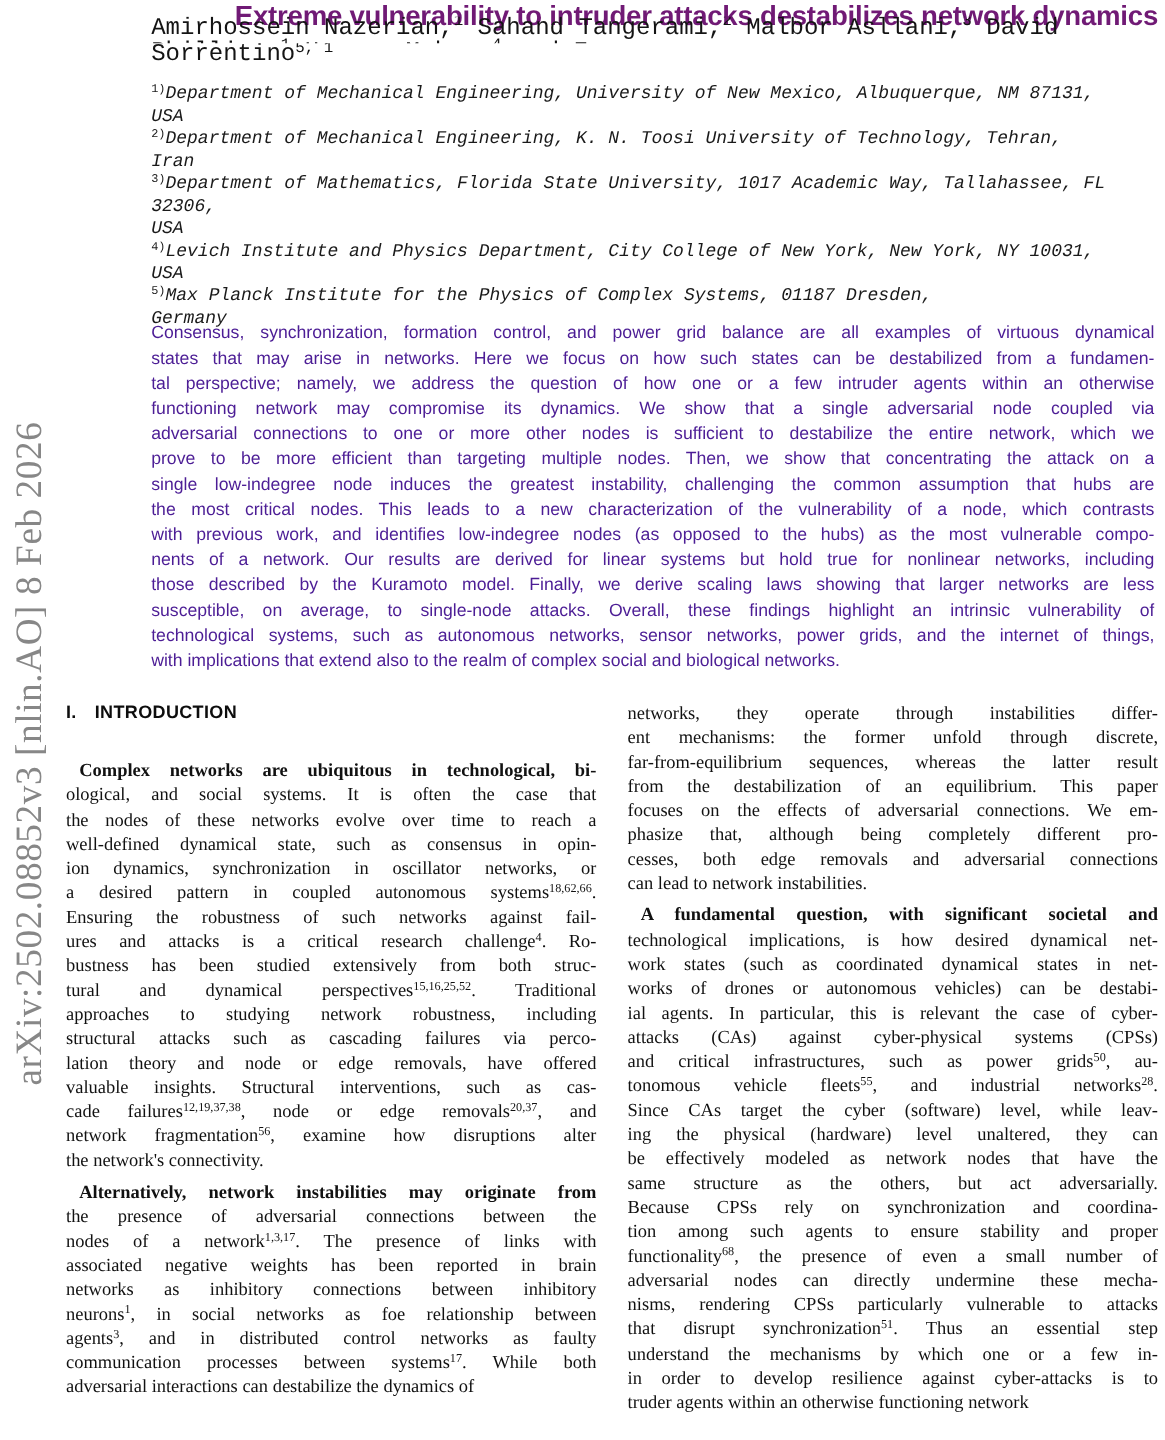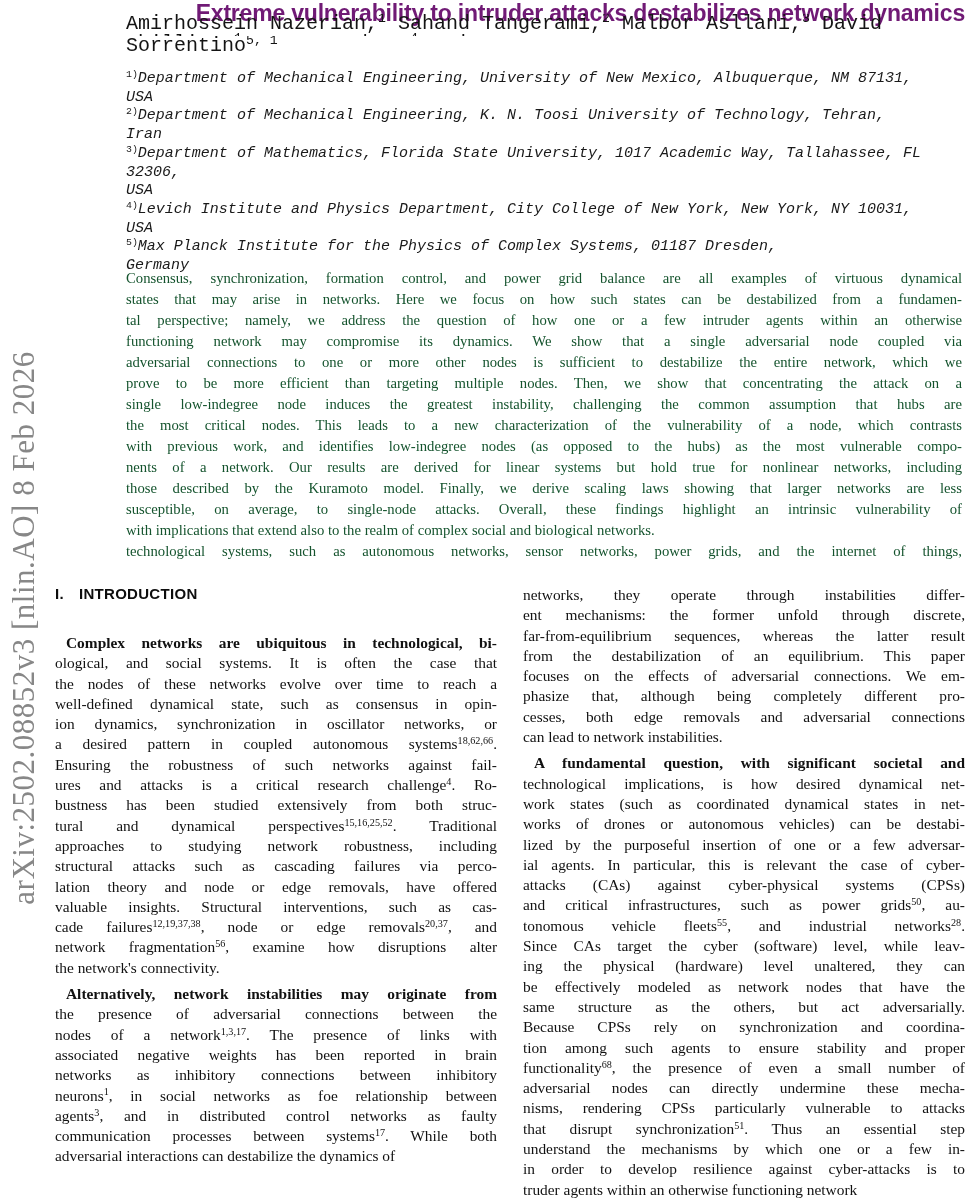--- a/index.html
+++ b/index.html
@@ -29,22 +29,22 @@
   }
   .affiliations {
     position: absolute; top: 70px; left: 126px; width: 830px;
     font-family: Liberation Mono, monospace;
     font-style: italic; font-size: 15px; line-height: 18.7px; color: #1a1a1a;
   }
   .affiliations sup { font-style: normal; }
 
   .abstract {
     position: absolute; top: 268px; left: 126px; width: 836px;
-    font-family: Liberation Serif, serif;
-    font-size: 14.7px; line-height: 21px; color: #14532d;
+    font-family: Liberation Sans, sans-serif;
+    font-size: 14.7px; line-height: 21px; color: #4c1d95;
   }
 
   
   .columns {
     position: absolute; top: 585px; left: 55px; width: 910px;
     display: flex; gap: 26px;
   }
   .col { width: 442px; }
   .section-heading {
     display: flex; gap: 15px; align-items: baseline;
@@ -109,22 +109,22 @@
     <div class="tline just">tal perspective; namely, we address the question of how one or a few intruder agents within an otherwise</div>
     <div class="tline just">functioning network may compromise its dynamics. We show that a single adversarial node coupled via</div>
     <div class="tline just">adversarial connections to one or more other nodes is sufficient to destabilize the entire network, which we</div>
     <div class="tline just">prove to be more efficient than targeting multiple nodes. Then, we show that concentrating the attack on a</div>
     <div class="tline just">single low-indegree node induces the greatest instability, challenging the common assumption that hubs are</div>
     <div class="tline just">the most critical nodes. This leads to a new characterization of the vulnerability of a node, which contrasts</div>
     <div class="tline just">with previous work, and identifies low-indegree nodes (as opposed to the hubs) as the most vulnerable compo-</div>
     <div class="tline just">nents of a network. Our results are derived for linear systems but hold true for nonlinear networks, including</div>
     <div class="tline just">those described by the Kuramoto model. Finally, we derive scaling laws showing that larger networks are less</div>
     <div class="tline just">susceptible, on average, to single-node attacks. Overall, these findings highlight an intrinsic vulnerability of</div>
+    <div class="tline just">technological systems, such as autonomous networks, sensor networks, power grids, and the internet of things,</div>
     <div class="tline">with implications that extend also to the realm of complex social and biological networks.</div>
-    <div class="tline just">technological systems, such as autonomous networks, sensor networks, power grids, and the internet of things,</div>
   </div>
 
 <div class="columns">
   <div class="col">
     <div class="section-heading">
       <span>I.</span>
       <span>INTRODUCTION</span>
     </div>
     <div>
         <div class="para indent">
@@ -169,21 +169,20 @@
           <div class="tline just">focuses on the effects of adversarial connections. We em-</div>
           <div class="tline just">phasize that, although being completely different pro-</div>
           <div class="tline just">cesses, both edge removals and adversarial connections</div>
           <div class="tline">can lead to network instabilities.</div>
         </div>
         <div class="para indent">
           <div class="tline just">A fundamental question, with significant societal and</div>
           <div class="tline just">technological implications, is how desired dynamical net-</div>
           <div class="tline just">work states (such as coordinated dynamical states in net-</div>
           <div class="tline just">works of drones or autonomous vehicles) can be destabi-</div>
-          <div class="tline just">lized by the purposeful insertion of one or a few adversar-</div>
           <div class="tline just">ial agents. In particular, this is relevant the case of cyber-</div>
           <div class="tline just">attacks (CAs) against cyber-physical systems (CPSs)</div>
           <div class="tline just">and critical infrastructures, such as power grids<sup>50</sup>, au-</div>
           <div class="tline just">tonomous vehicle fleets<sup>55</sup>, and industrial networks<sup>28</sup>.</div>
           <div class="tline just">Since CAs target the cyber (software) level, while leav-</div>
           <div class="tline just">ing the physical (hardware) level unaltered, they can</div>
           <div class="tline just">be effectively modeled as network nodes that have the</div>
           <div class="tline just">same structure as the others, but act adversarially.</div>
           <div class="tline just">Because CPSs rely on synchronization and coordina-</div>
           <div class="tline just">tion among such agents to ensure stability and proper</div>

